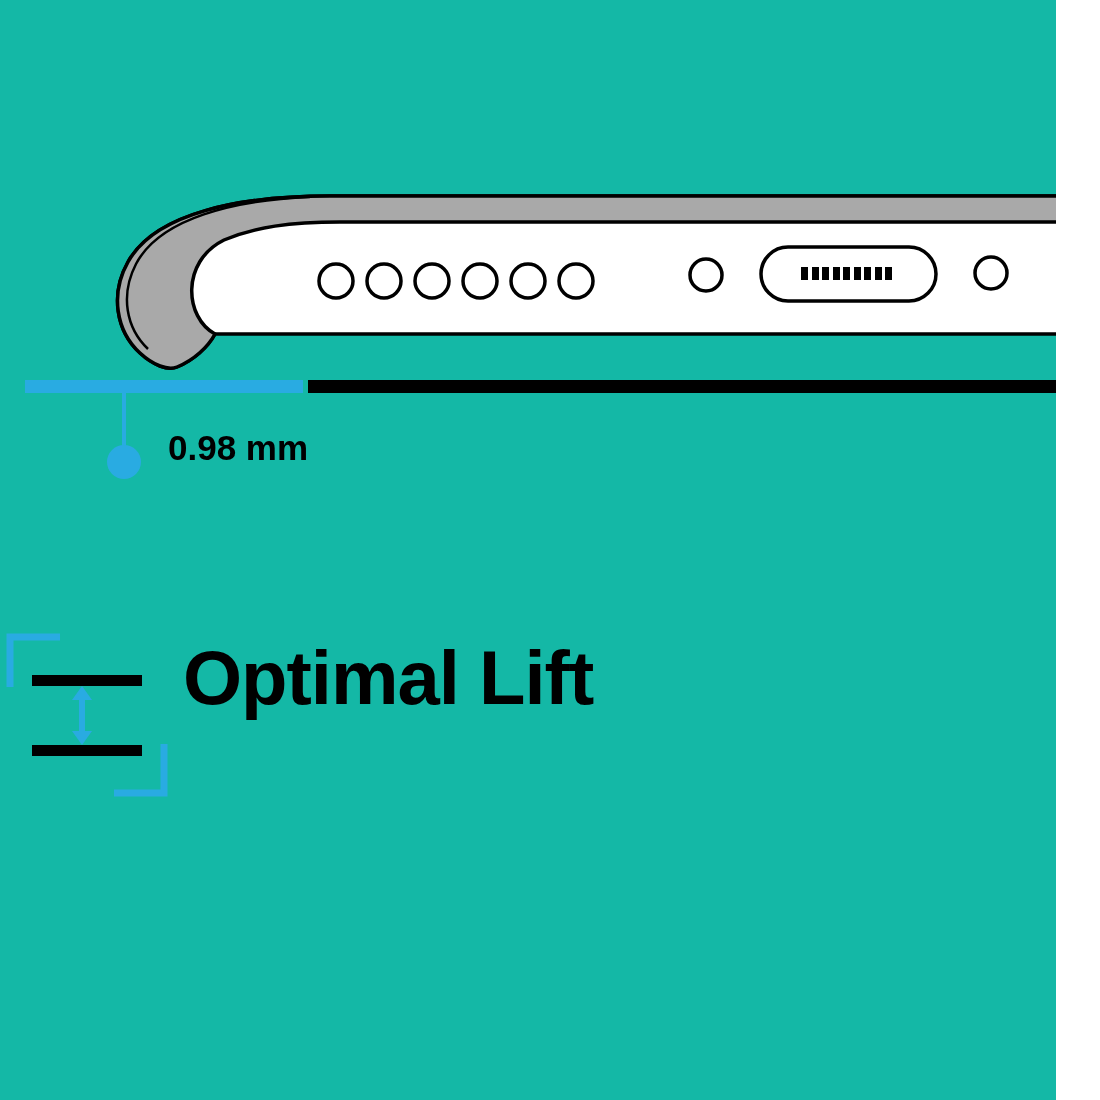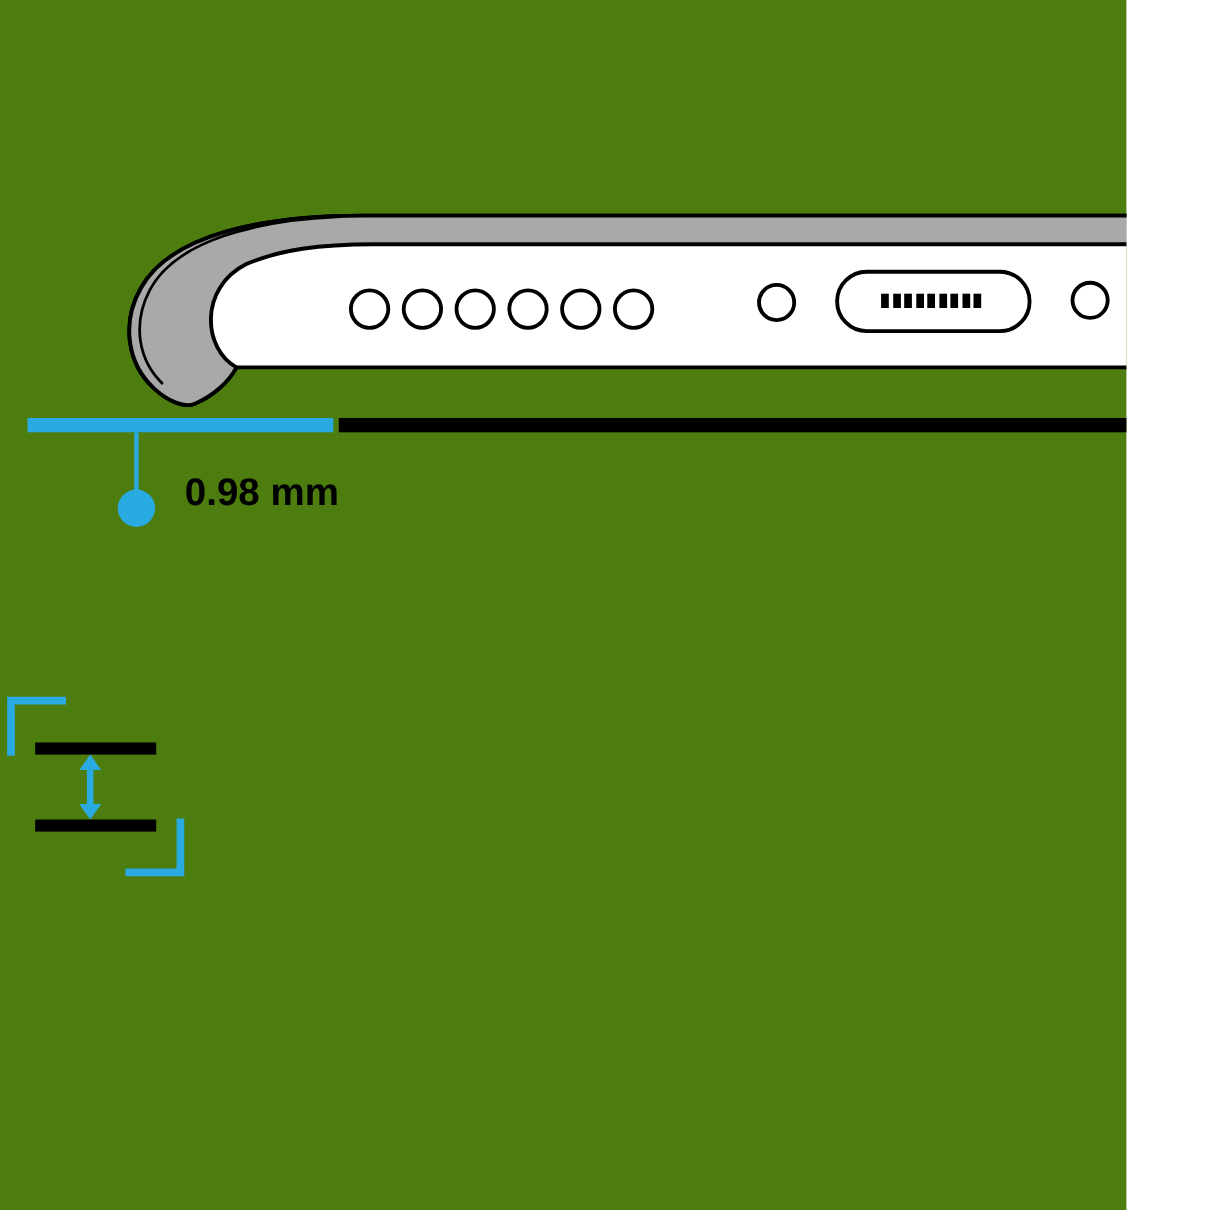--- a/index.html
+++ b/index.html
@@ -5,22 +5,23 @@
   html, body {
     margin: 0;
     padding: 0;
     background: #ffffff;
     font-family: "Liberation Sans", sans-serif;
   }
   #stage {
     position: relative;
     width: 1024px;
     height: 1100px;
-    background: #4d7c0f;
+    background: #14b8a6;
     overflow: hidden;
+    padding-left: 32px;
   }
   #diagram-svg {
     position: absolute;
     left: 0;
     top: 0;
   }
   .measurement-label {
     position: absolute;
     left: 168px;
     top: 428px;
@@ -113,14 +114,15 @@
     <rect x="30" y="50" width="110" height="11" fill="#000000"></rect>
     <g fill="#29abe2">
       <rect x="77" y="74" width="6" height="34"></rect>
       <polygon points="80,61 70,75 90,75"></polygon>
       <polygon points="80,120 70,106 90,106"></polygon>
     </g>
     <rect x="30" y="120" width="110" height="11" fill="#000000"></rect>
     <path d="M 162 119 L 162 168 L 112 168" fill="none" stroke="#29abe2" stroke-width="7"></path>
   </svg>
 
+  <div class="feature-title">Optimal Lift</div>
 
 </div>
 
 </body></html>

